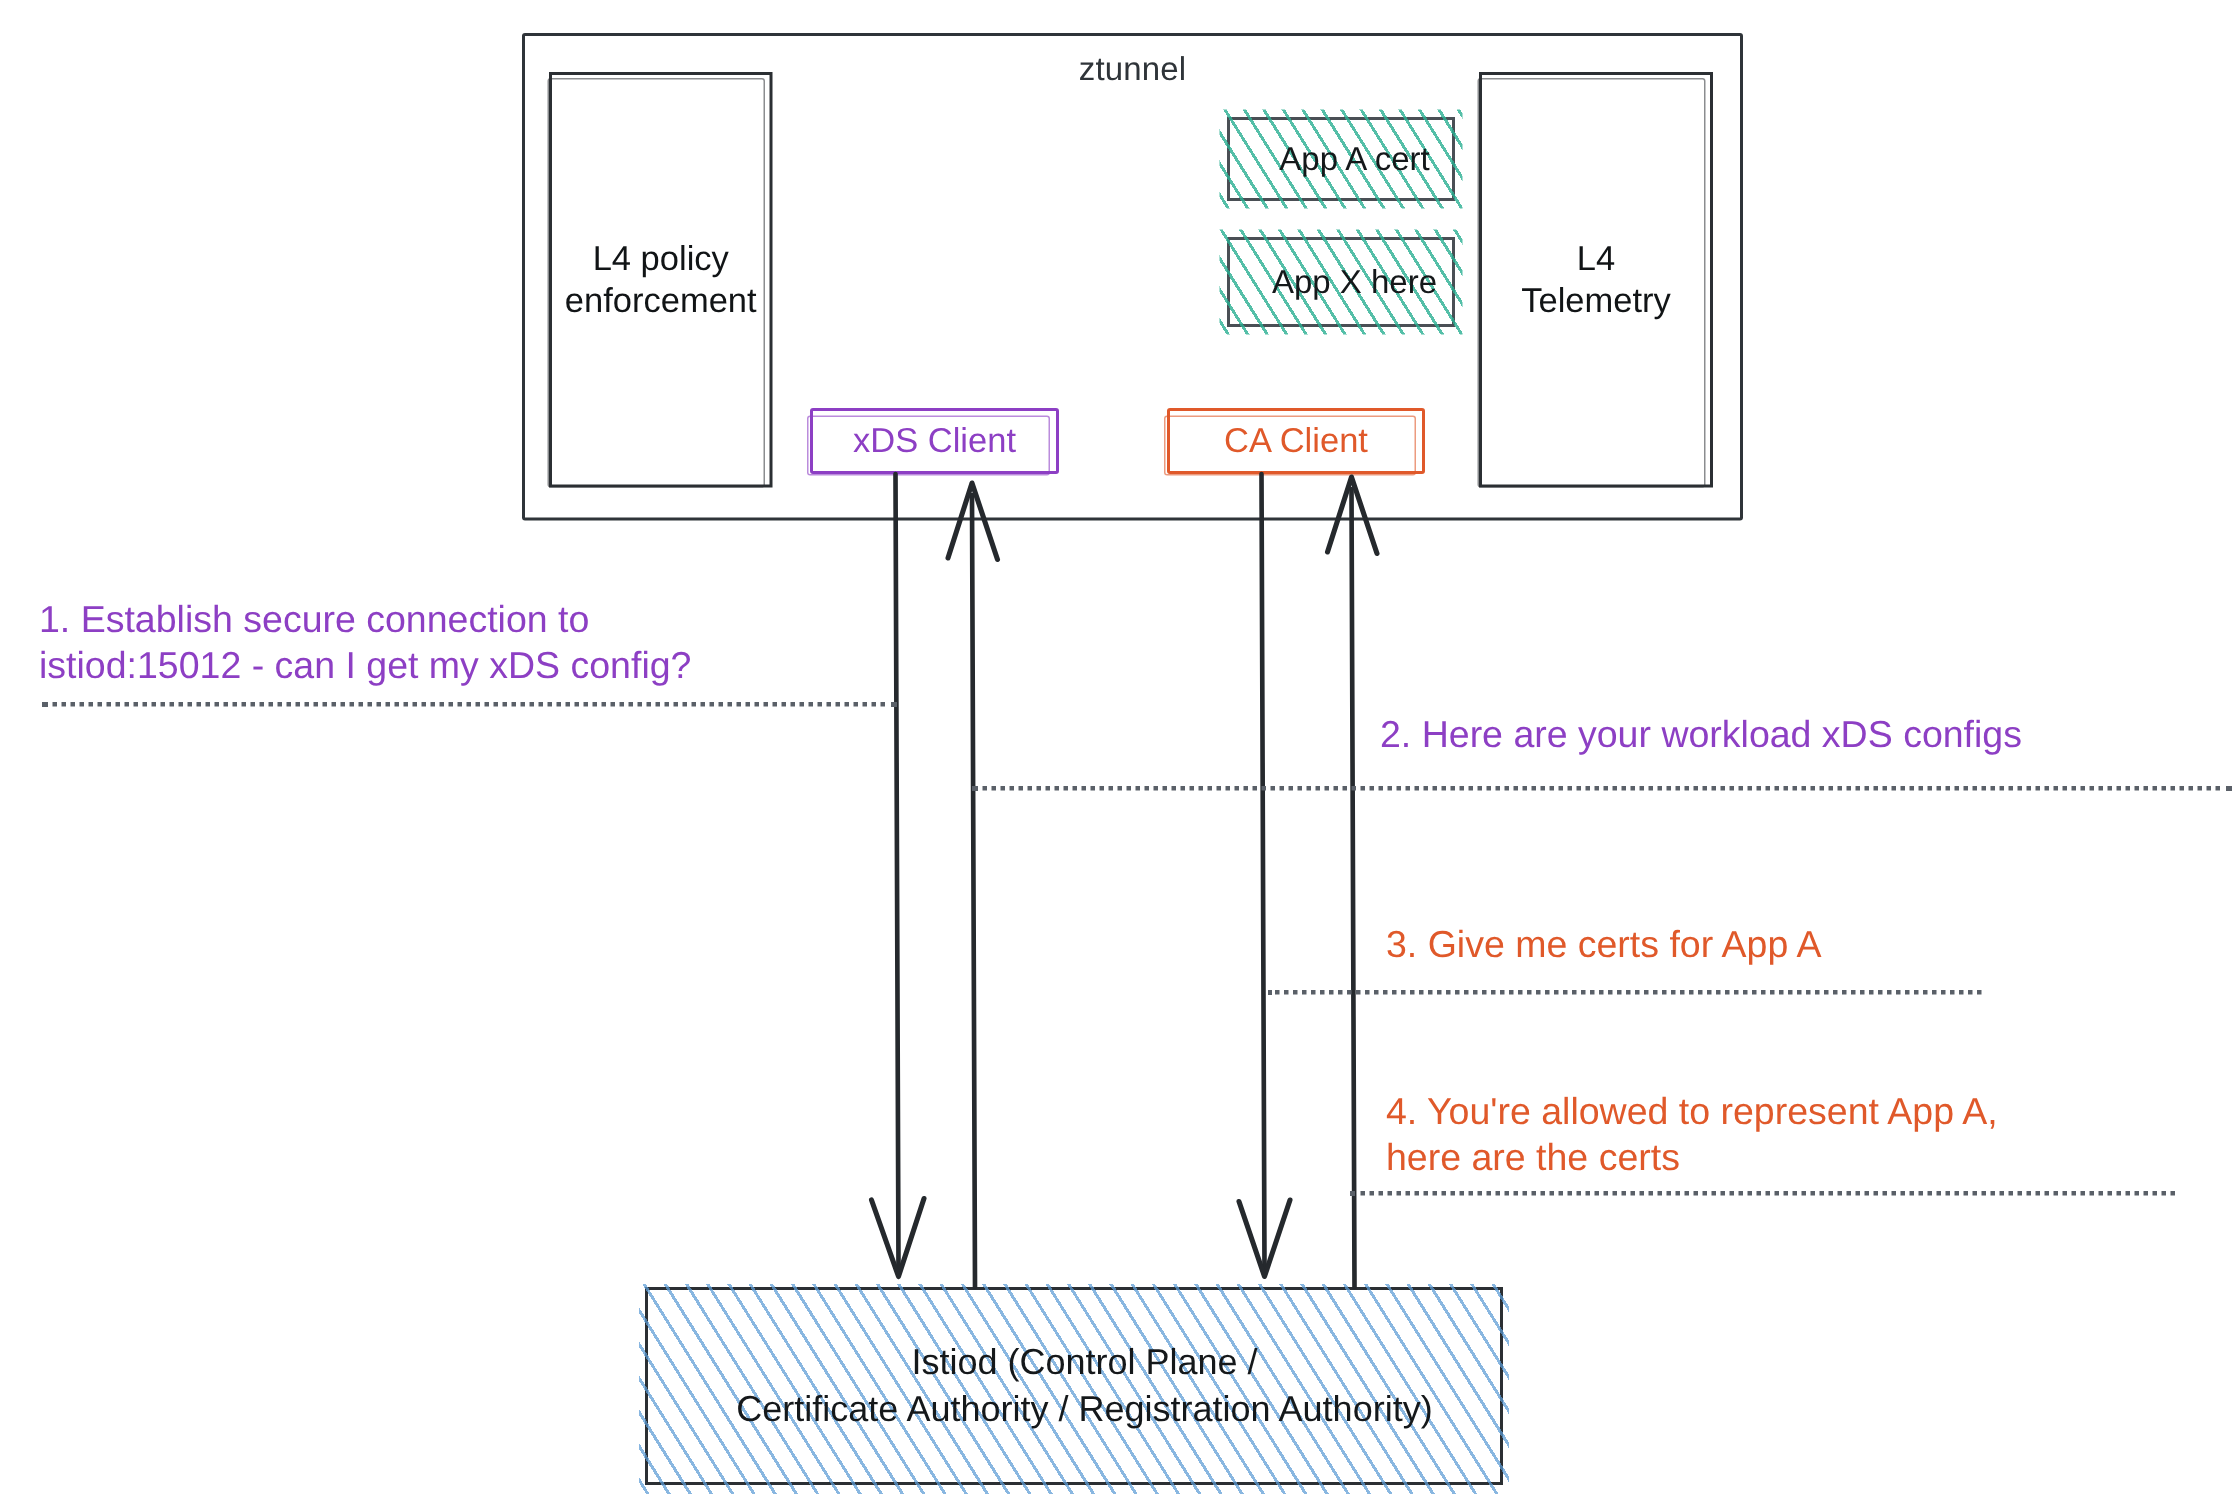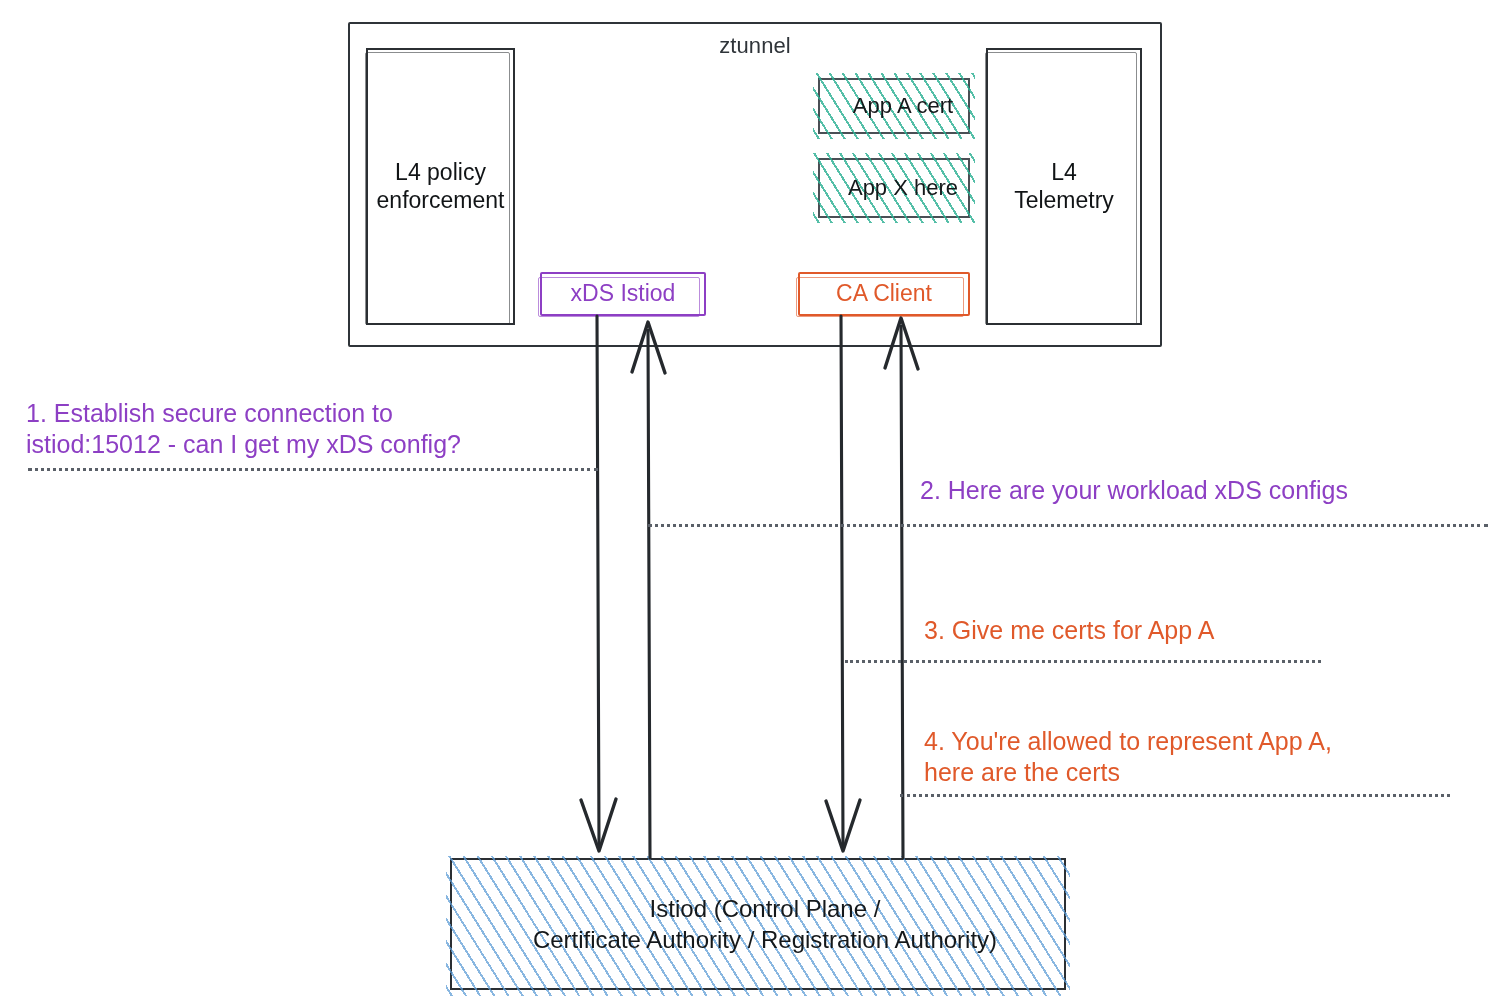--- a/index.html
+++ b/index.html
@@ -163,29 +163,29 @@
     position: relative;
     z-index: 3;
   }
   #xds-client {
     left: 540px; top: 272px; width: 166px; height: 44px;
     border: 2.6px solid #8d3fc4;
     color: #8d3fc4;
   }
   #xds-client .lbl { color: #8d3fc4; }
   #ca-client {
-    left: 798px; top: 272px; width: 172px; height: 44px;
+    left: 778px; top: 272px; width: 172px; height: 44px;
     border: 2.6px solid #e0592a;
     color: #e0592a;
   }
   #ca-client .lbl { color: #e0592a; }
 
   
   #istiod-box {
-    left: 450px; top: 858px; width: 616px; height: 132px;
+    left: 430px; top: 858px; width: 572px; height: 132px;
     border: 2.6px solid #2b2f33;
     display: flex;
     align-items: center;
     justify-content: flex-start;
     background: #ffffff;
   }
   #istiod-box .hatchfill {
     position: absolute;
     left: -6px; top: -4px; right: -6px; bottom: -8px;
     z-index: 1;
@@ -271,21 +271,21 @@
     <span class="hatchfill"></span>
     <span class="lbl">App A cert</span>
   </div>
 
   <div id="app-x-cert" class="sketch hatchbox tealhatch">
     <span class="hatchfill"></span>
     <span class="lbl">App X here</span>
   </div>
 
   <div id="xds-client" class="sketch clientbox">
-    <span class="lbl">xDS Istiod</span>
+    <span class="lbl">xDS Client</span>
   </div>
 
   <div id="ca-client" class="sketch clientbox">
     <span class="lbl">CA Client</span>
   </div>
 
   <div id="istiod-box" class="sketch">
     <span class="hatchfill"></span>
     <span class="lbl">Istiod (Control Plane /
 Certificate Authority / Registration Authority)</span>

